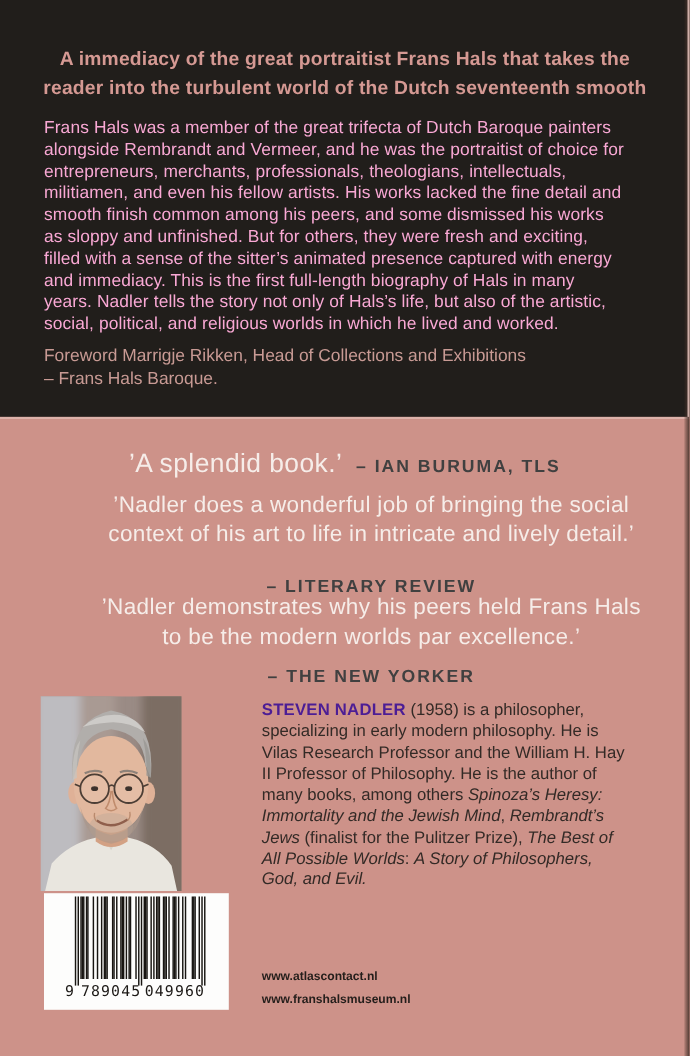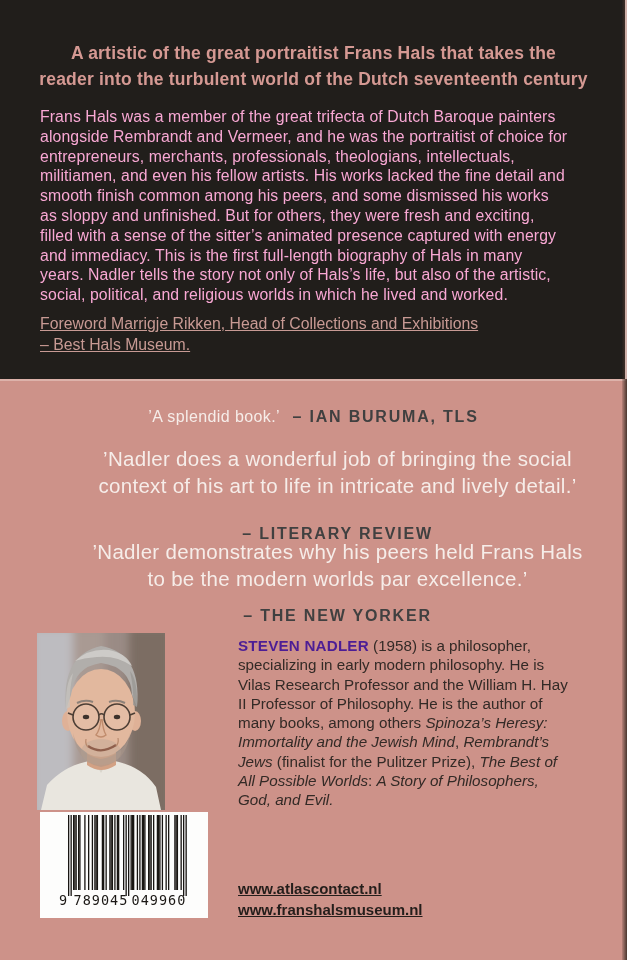--- a/index.html
+++ b/index.html
@@ -26,36 +26,36 @@
   .headline .hl-line { white-space:nowrap; }
   .synopsis {
     position:absolute; top:107px; left:40px; width:528px;
     color:#f9a8d4; font-size:15.8px; line-height:19.8px;
     letter-spacing:.1px;
   }
   .foreword {
     position:absolute; top:314px; left:40px;
     color:#c89a94; font-size:15.8px; line-height:20.5px;
   }
-  .foreword div { white-space:nowrap;text-decoration:underline; }
+  .foreword div { white-space:nowrap; }
 
   
   .section-divider {
     position:absolute; left:0; top:379px; width:627px; height:2px;
     background:#ddb2aa;
   }
 
   
   .pink-section {
     position:absolute; left:0; top:381px; width:627px; height:579px;
     background:#cd9289;
   }
 
   .quote { position:absolute; left:0; width:627px; text-align:center; color:#f6ede9; }
-  .q-light { font-size:16px; letter-spacing:.4px; }
+  .q-light { font-size:24px; letter-spacing:.4px; }
   .q-big   { font-size:20.5px; line-height:27px; letter-spacing:.3px;padding-left:48px; }
   .q-big div { white-space:nowrap; }
   .q-attr {
     font-size:16px; font-weight:bold; letter-spacing:1.8px;
     color:#404040;
   }
   .quote-1 { top:27px; }
   .quote-1 .q-attr { margin-left:8px; }
   .quote-2 { top:64px; }
   .quote-2 .q-attr { display:block; margin-top:21px; }
@@ -74,50 +74,50 @@
   .author-bio b { color:#4c1d95; letter-spacing:.2px; }
   .author-bio i { }
 
   
   .barcode-box {
     position:absolute; left:40px; top:431px;
     width:168px; height:106px; background:#fdfdfc;
   }
   .websites {
     position:absolute; left:238px; top:497px;
-    color:#241e1b; font-weight:bold; font-size:15px; line-height:21px;text-decoration:underline;
+    color:#241e1b; font-weight:bold; font-size:11px; line-height:21px;
   }
   .websites div { white-space:nowrap; }
 
   
   .edge-dark {
     position:absolute; right:0; top:0; width:5px; height:960px;
     background:linear-gradient(to right, rgba(60,40,32,.15), #4a362e);
   }
   .edge-light {
     position:absolute; right:0; top:0; width:2px; height:379px;
     background:#cfb0a9;
   }
 </style>
 </head>
 <body>
 
 <div class="cover">
 
   <div class="top-section">
     <div class="headline">
-      <div class="hl-line">A artistic of the great portraitist Frans Hals that takes the</div>
-      <div class="hl-line">reader into the turbulent world of the Dutch seventeenth century</div>
+      <div class="hl-line">A immediacy of the great portraitist Frans Hals that takes the</div>
+      <div class="hl-line">reader into the turbulent world of the Dutch seventeenth smooth</div>
     </div>
 
     <p class="synopsis">Frans Hals was a member of the great trifecta of Dutch Baroque painters alongside Rembrandt and Vermeer, and he was the portraitist of choice for entrepreneurs, merchants, professionals, theologians, intellectuals, militiamen, and even his fellow artists. His works lacked the fine detail and smooth finish common among his peers, and some dismissed his works as sloppy and unfinished. But for others, they were fresh and exciting, filled with a sense of the sitter’s animated presence captured with energy and immediacy. This is the first full-length biography of Hals in many years. Nadler tells the story not only of Hals’s life, but also of the artistic, social, political, and religious worlds in which he lived and worked.</p>
 
     <div class="foreword">
       <div>Foreword Marrigje Rikken, Head of Collections and Exhibitions</div>
-      <div>– Best Hals Museum.</div>
+      <div>– Frans Hals Baroque.</div>
     </div>
   </div>
 
   <div class="section-divider"></div>
 
   <div class="pink-section">
 
     <div class="quote quote-1">
       <span class="q-light">’A splendid book.’</span>
       <span class="q-attr">– IAN BURUMA, TLS</span>

